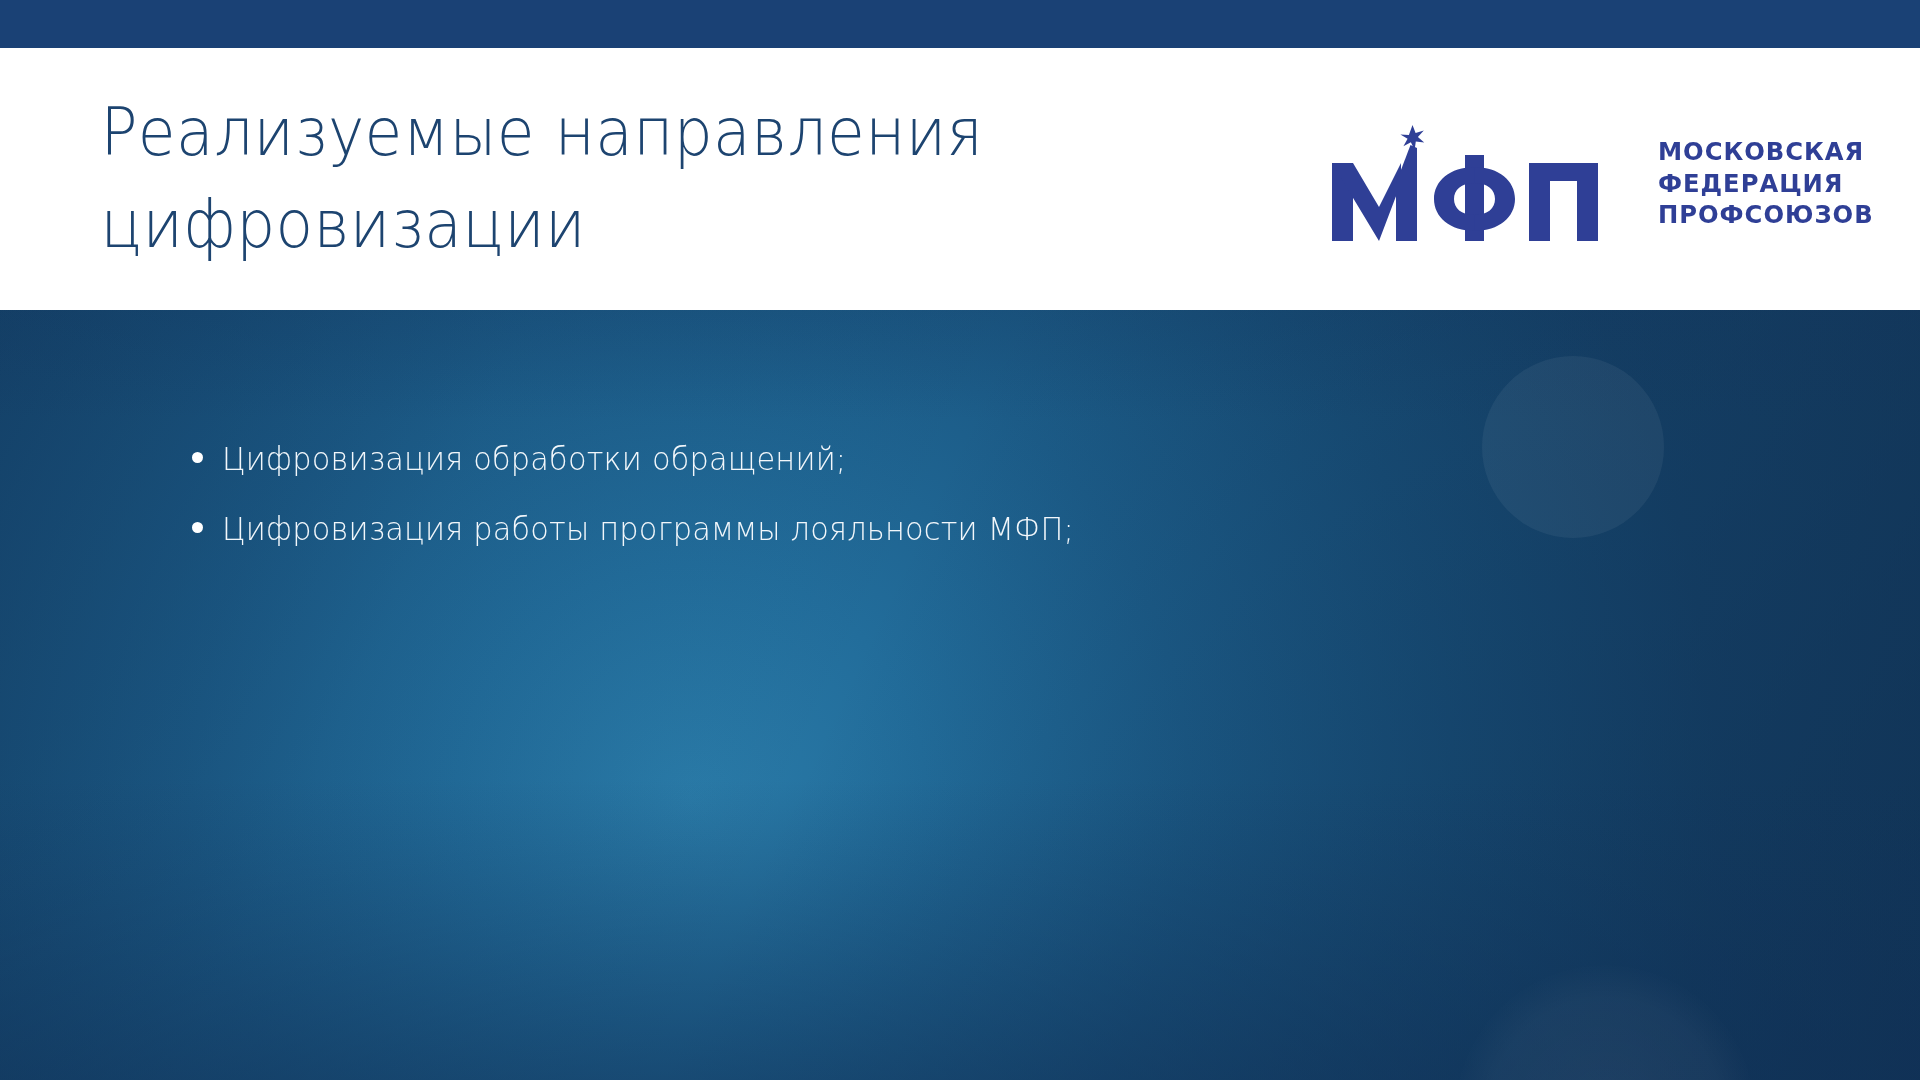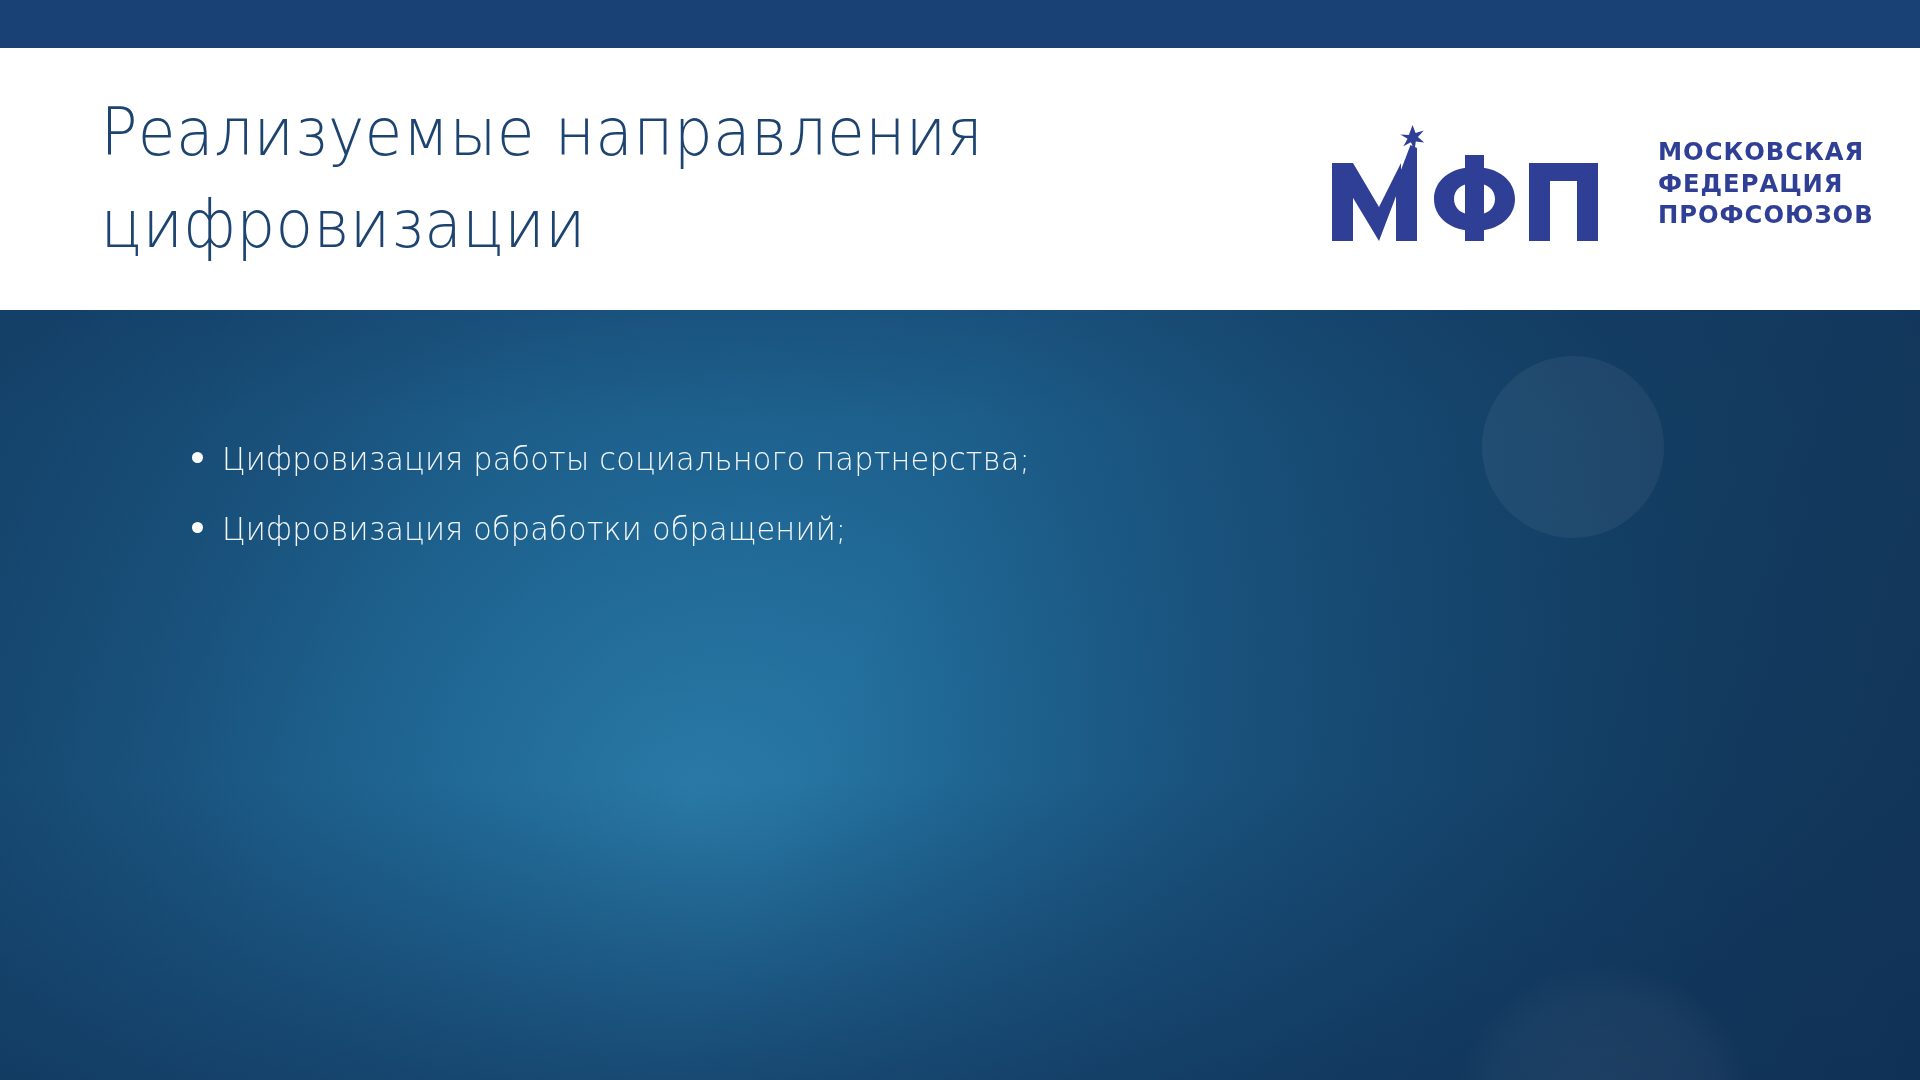--- a/index.html
+++ b/index.html
@@ -227,32 +227,32 @@
         <span>МОСКОВСКАЯ</span>
         <span>ФЕДЕРАЦИЯ</span>
         <span>ПРОФСОЮЗОВ</span>
       </div>
 
     </div>
   </div>
 
   <div class="bullet-block">
 
-    <div class="bullet-row">
-      <span class="bullet-dot">
-          <i></i>
-        </span>
-      <span class="bullet-text">Цифровизация работы социального партнерства;</span>
-    </div>
 
 
 
     <div class="bullet-row">
       <span class="bullet-dot">
           <i></i>
         </span>
       <span class="bullet-text">Цифровизация обработки обращений;</span>
     </div>
 
+    <div class="bullet-row">
+      <span class="bullet-dot">
+          <i></i>
+        </span>
+      <span class="bullet-text">Цифровизация работы программы лояльности МФП;</span>
+    </div>
 
   </div>
 
 </div>
 
 </body></html>

